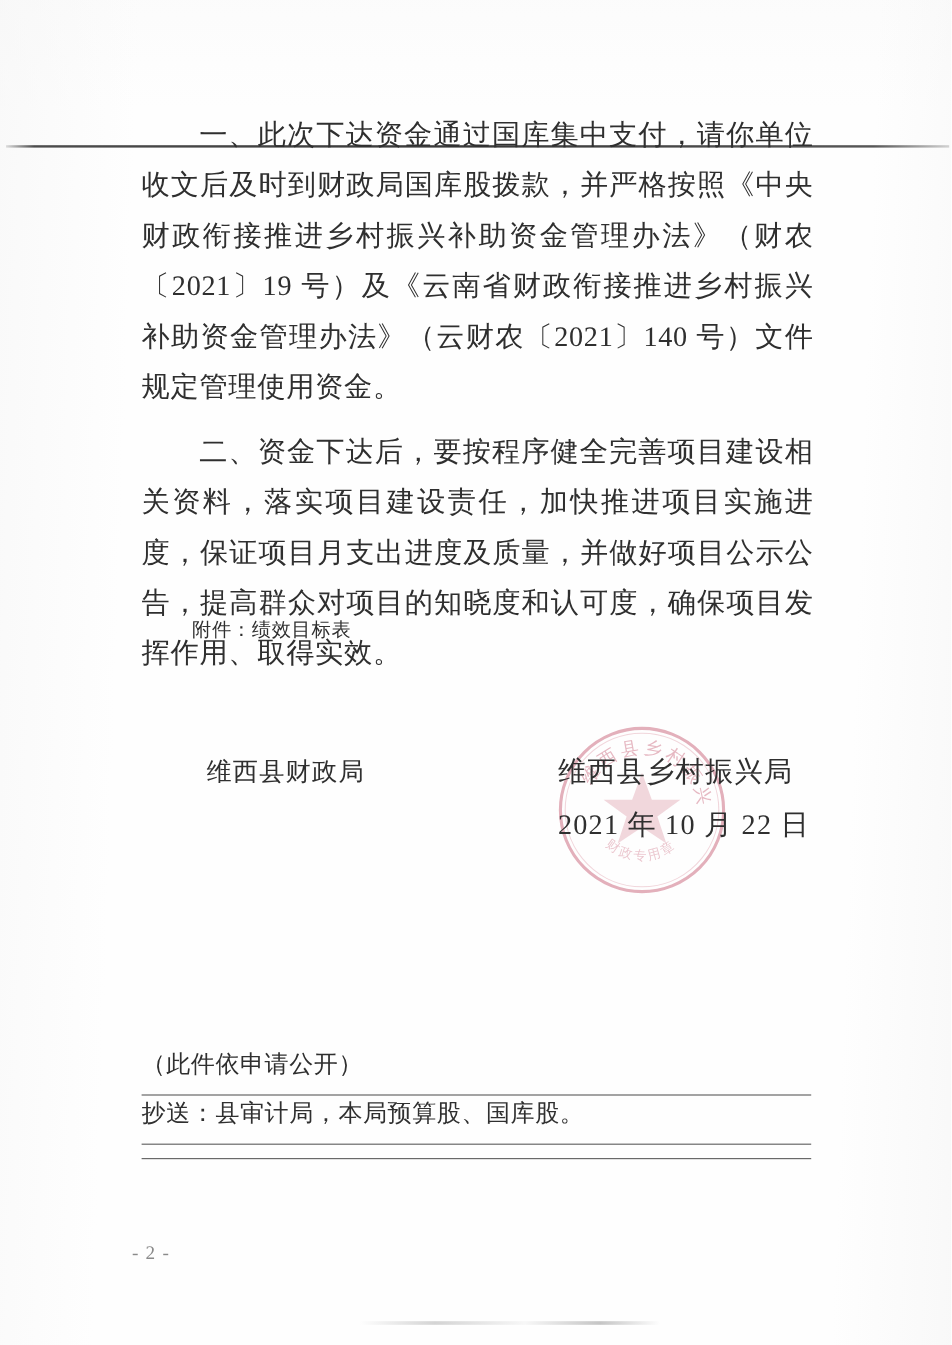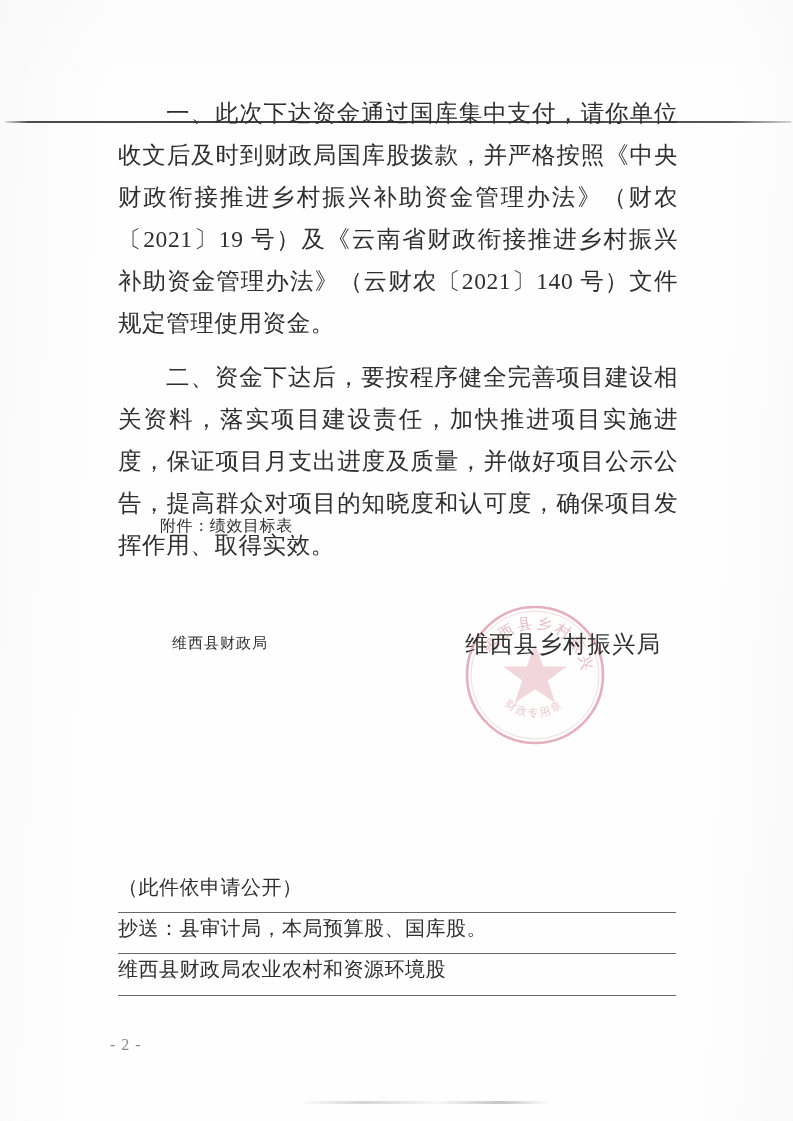--- a/index.html
+++ b/index.html
@@ -76,21 +76,21 @@
     line-height: 42px;
     letter-spacing: 0.6px;
     color: #2f2f2f;
   }
 
   
   .sig-left {
     position: absolute;
     left: 172px;
     top: 622px;
-    font-size: 15px;
+    font-size: 21px;
     line-height: 42px;
     letter-spacing: 1px;
     color: #2f2f2f;
   }
 
   .sig-right {
     position: absolute;
     left: 465px;
     top: 622px;
     font-size: 23.5px;
@@ -205,37 +205,37 @@
       <textPath href="#sealTop" startOffset="14%">维西县乡村振兴局</textPath>
     </text>
     <path id="sealBottom" d="M 28 78 A 44 44 0 0 0 114 78" fill="none"></path>
     <text font-family="'Liberation Serif', serif" font-size="11" fill="#c4566e" opacity="0.6" letter-spacing="2">
       <textPath href="#sealBottom" startOffset="22%">财政专用章</textPath>
     </text>
   </svg>
 
   <div class="sig-right">
     <div>维西县乡村振兴局</div>
+    <div class="sig-date">2021 年 10 月 22 日</div>
   </div>
 
   <div class="footer">
 
     <div class="footer-row">
       <span>（此件依申请公开）</span>
       <span class="rule"></span>
     </div>
 
     <div class="footer-row">
       <span>抄送：县审计局，本局预算股、国库股。</span>
       <span class="rule"></span>
     </div>
 
     <div class="footer-row last">
       <div class="footer-flex">
-        <span>维西县财政局农业农村和资源环境股</span>
       </div>
       <span class="rule"></span>
     </div>
 
   </div>
 
   <div class="page-number">- 2 -</div>
 
   <div class="bottom-smudge"></div>
 

